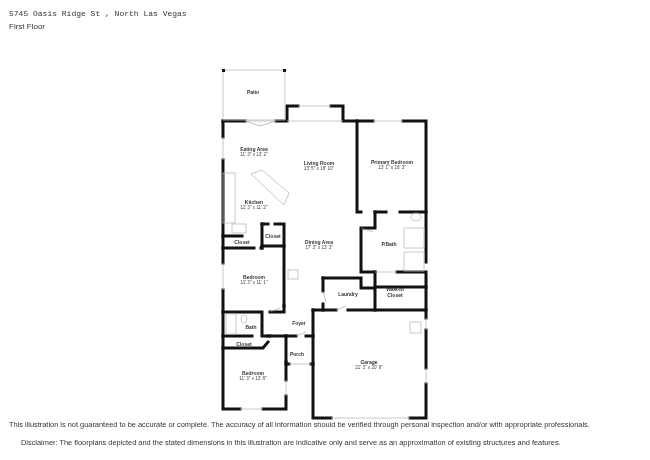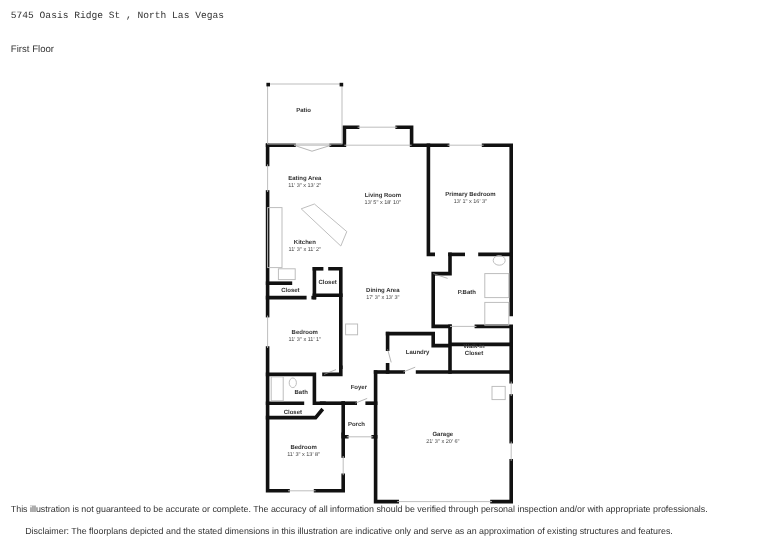--- a/index.html
+++ b/index.html
@@ -9,21 +9,21 @@
   .disc { position: absolute; left: 9px; font-size: 7.4px; color: #333; white-space: nowrap; }
   .plan { position: absolute; left: 0; top: 0; }
   .room { position: absolute; text-align: center; font-size: 5px; line-height: 6px; color: #333; }
   .room .name { font-weight: bold; font-size: 5px; }
   .room .dim { font-size: 4.6px; color: #444; }
 </style>
 </head>
 <body>
 
 <div class="hdr" style="top:9px;font-family:Liberation Mono, monospace;">5745 Oasis Ridge St , North Las Vegas</div>
-<div class="hdr" style="top:36px;">First Floor</div>
+<div class="hdr" style="top:22px;">First Floor</div>
 
 <svg class="plan" width="650" height="460">
   <g stroke="#111" stroke-width="3" fill="none" stroke-linecap="square">
 
     <polyline points="223,121 245,121"></polyline>
     <polyline points="276,121 287,121 287,106 298,106"></polyline>
     <polyline points="331,106 343,106 343,121 373,121"></polyline>
     <polyline points="403,121 426,121 426,262"></polyline>
 
     <polyline points="223,121 223,137"></polyline>

